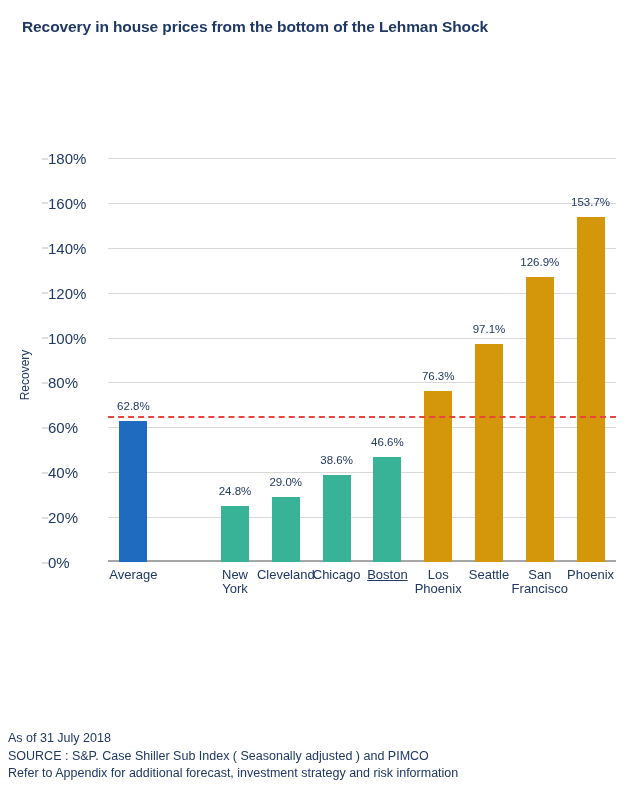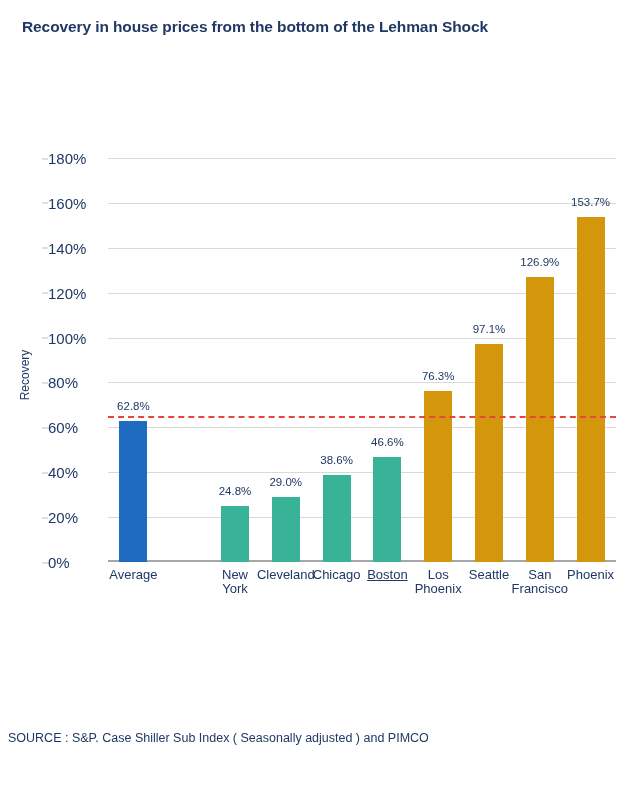--- a/index.html
+++ b/index.html
@@ -239,14 +239,16 @@
     <div class="xlabel" style="left: 279.4px; text-decoration: underline;">Boston</div>
     <div class="xlabel" style="left: 330.2px;">Los
 Phoenix</div>
     <div class="xlabel" style="left: 381px;">Seattle</div>
     <div class="xlabel" style="left: 431.8px;">San
 Francisco</div>
     <div class="xlabel" style="left: 482.6px;">Phoenix</div>
   </div>
 
 <div id="footer">
+  <div>As of  31 July 2018</div>
   <div>SOURCE : S&amp;P. Case Shiller Sub Index ( Seasonally adjusted ) and PIMCO</div>
+  <div>Refer to Appendix for additional forecast, investment strategy and risk information</div>
 </div>
 
 </body></html>

